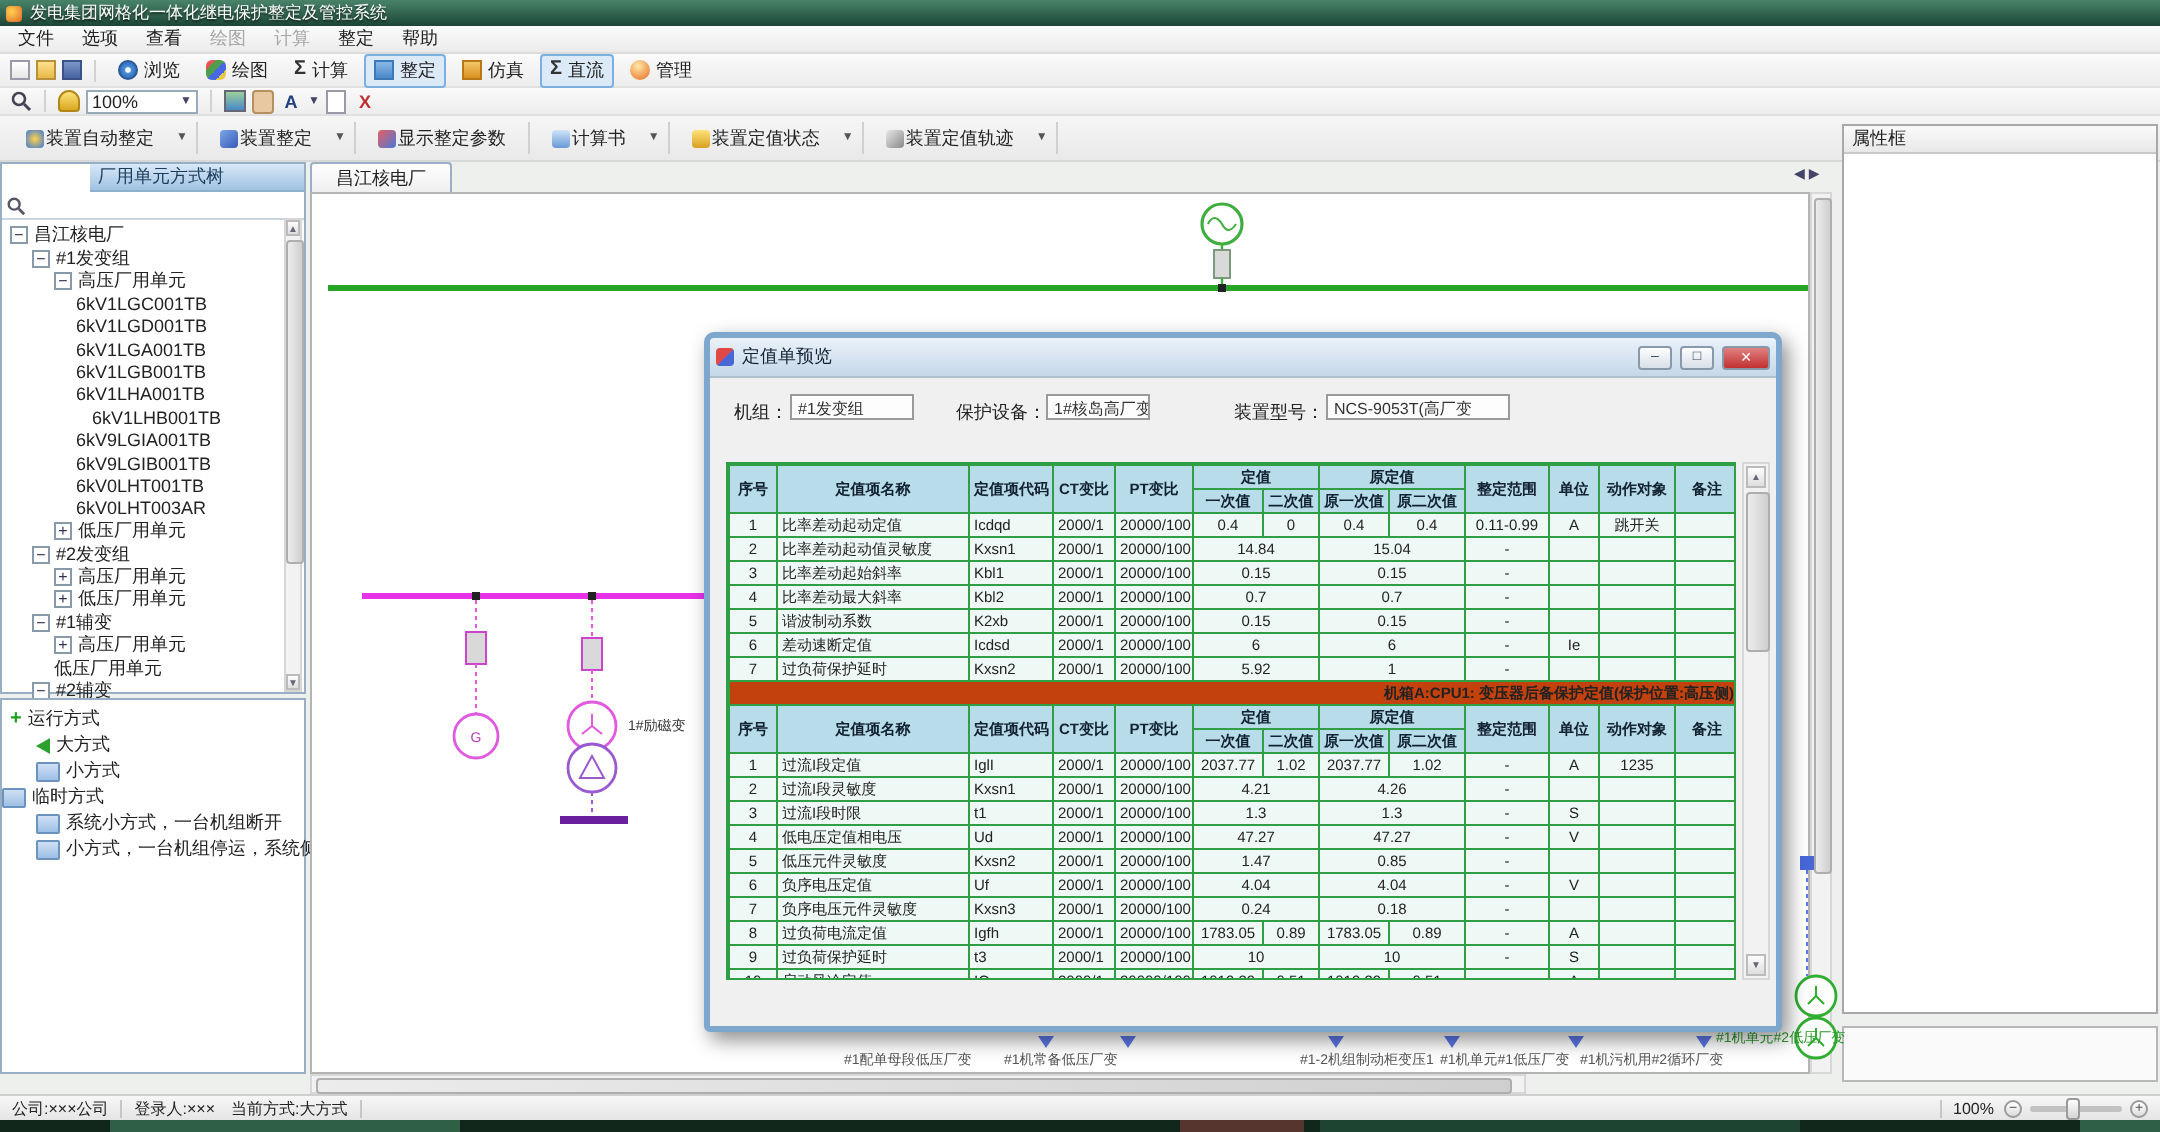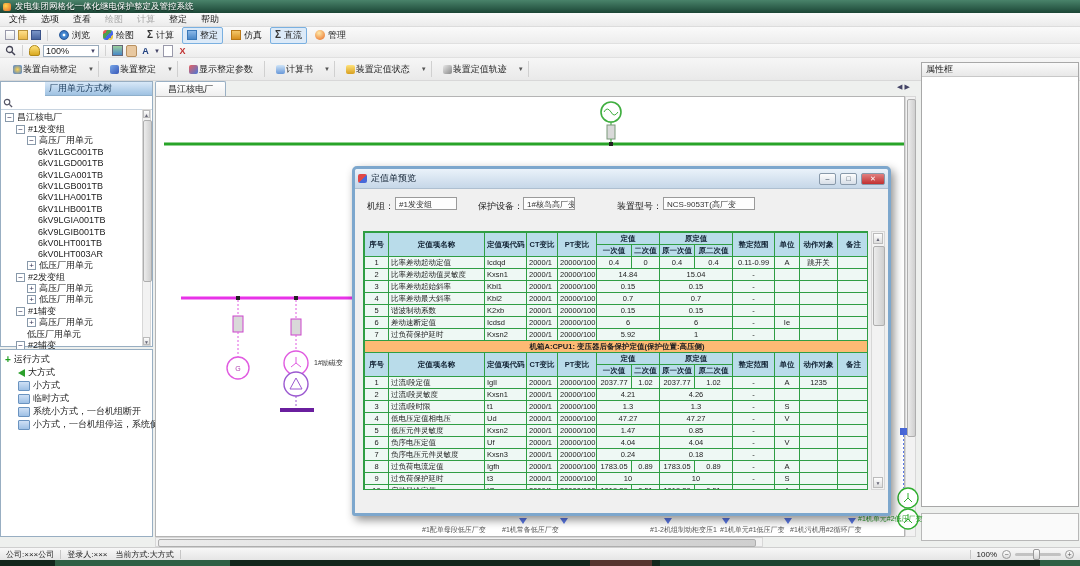--- a/index.html
+++ b/index.html
@@ -102,21 +102,21 @@
   .fld-label{position:absolute;top:31px;white-space:nowrap;}
   .fld-box{position:absolute;top:28px;height:13px;border:1px solid #9a9a9a;background:#fdfdfd;
            font-size:8px;line-height:13px;padding-left:3px;box-sizing:border-box;color:#333;white-space:nowrap;overflow:hidden;}
   #dlg-table-wrap{position:absolute;left:8px;top:62px;width:505px;height:259px;overflow:hidden;background:#fff;border:1px solid #2f9e44;box-sizing:border-box;}
   #dlg-table{border-collapse:collapse;table-layout:fixed;width:505px;font-size:7.5px;}
   #dlg-table td,#dlg-table th{border:1px solid #2f9e44;padding:0 2px;height:12px;line-height:11px;
            overflow:hidden;white-space:nowrap;box-sizing:border-box;text-align:center;}
   #dlg-table th{background:#b9dcea;font-weight:bold;color:#123;}
   #dlg-table td{background:#eef8f4;}
   #dlg-table td.lft{text-align:left;}
-  #dlg-table tr.section td{background:#fdba74;font-weight:bold;}
+  #dlg-table tr.section td{background:#c2410c;font-weight:bold;text-align:right;}
   #dlg-btns{position:absolute;right:10px;top:329px;display:flex;gap:16px;}
   .dbtn{height:15px;line-height:13px;border:1px solid #8a9aac;border-radius:2px;font-size:8px;
         background:linear-gradient(#fdfdfd,#dfe5ec);padding:0 8px;white-space:nowrap;}
   .dbtn.primary{border:1px solid #4d90d0;box-shadow:0 0 2px 1.5px #a8cdf0;}
   
   #statusbar{left:0;top:547px;width:1080px;height:13px;background:linear-gradient(#f7f7f7,#e5e5e5);
              border-top:1px solid #cfcfcf;display:flex;align-items:center;padding:0 6px;box-sizing:border-box;font-size:8px;}
   .ssep{width:1px;height:9px;background:#c6c6c6;margin:0 6px;}
   .zbtn{width:9px;height:9px;border-radius:50%;border:1px solid #9a9a9a;background:linear-gradient(#fff,#ddd);
         display:inline-flex;align-items:center;justify-content:center;font-size:7px;color:#555;line-height:7px;box-sizing:border-box;}
@@ -276,21 +276,21 @@
       </div>
       <div class="trow" style="padding-left: 37px;">
         <span>6kV1LGA001TB</span>
       </div>
       <div class="trow" style="padding-left: 37px;">
         <span>6kV1LGB001TB</span>
       </div>
       <div class="trow" style="padding-left: 37px;">
         <span>6kV1LHA001TB</span>
       </div>
-      <div class="trow" style="padding-left: 37px;">
+      <div class="trow" style="padding-left: 37px; margin-left: 8px;">
         <span>6kV1LHB001TB</span>
       </div>
       <div class="trow" style="padding-left: 37px;">
         <span>6kV9LGIA001TB</span>
       </div>
       <div class="trow" style="padding-left: 37px;">
         <span>6kV9LGIB001TB</span>
       </div>
       <div class="trow" style="padding-left: 37px;">
         <span>6kV0LHT001TB</span>
@@ -343,21 +343,21 @@
       <span>运行方式</span>
     </div>
     <div class="rrow" style="padding-left: 17px;">
       <span class="ric-arrow"></span>
       <span>大方式</span>
     </div>
     <div class="rrow" style="padding-left: 17px;">
       <span class="ric-folder"></span>
       <span>小方式</span>
     </div>
-    <div class="rrow" style="padding-left: 17px;">
+    <div class="rrow" style="">
       <span class="ric-folder"></span>
       <span>临时方式</span>
     </div>
     <div class="rrow" style="padding-left: 17px;">
       <span class="ric-folder"></span>
       <span>系统小方式，一台机组断开</span>
     </div>
     <div class="rrow" style="padding-left: 17px;">
       <span class="ric-folder"></span>
       <span>小方式，一台机组停运，系统侧断开</span>

